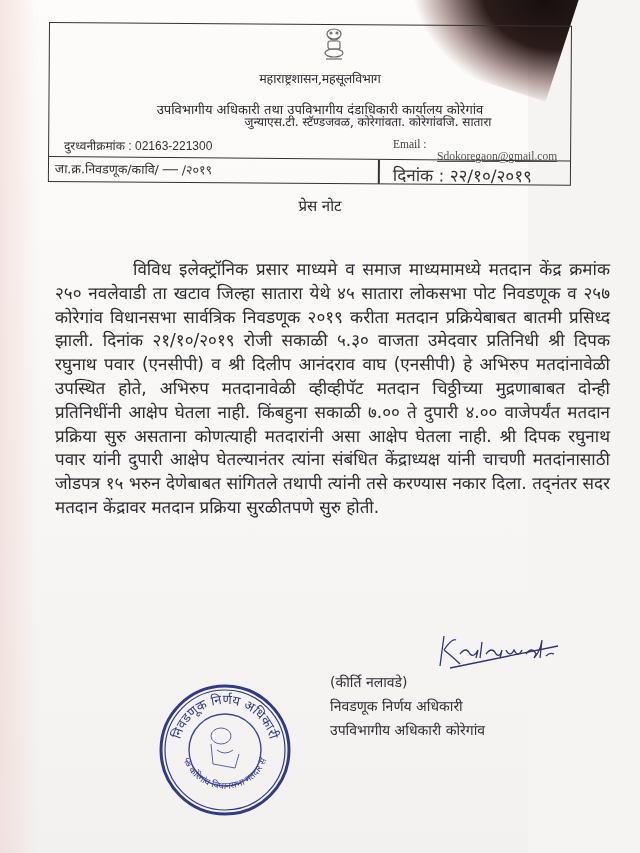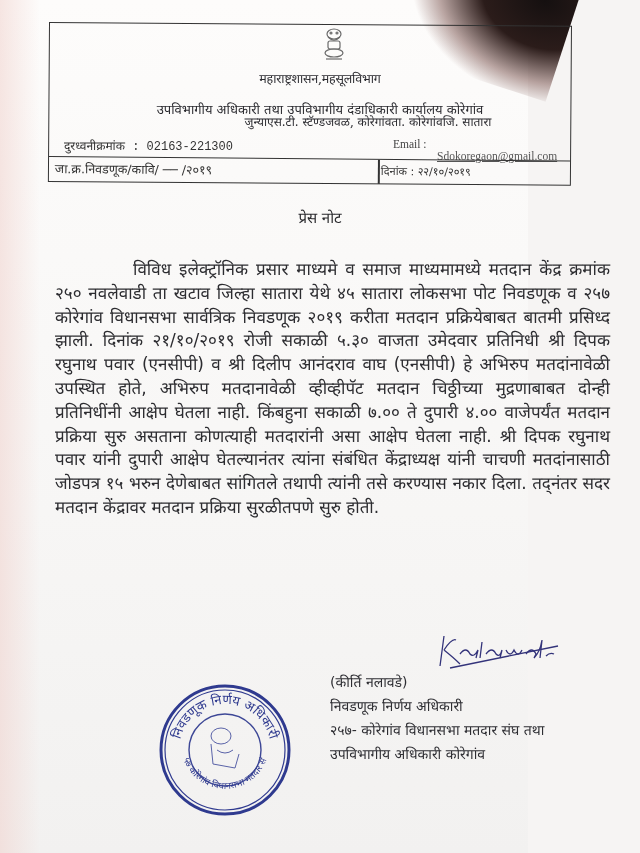--- a/index.html
+++ b/index.html
@@ -33,37 +33,37 @@
   }
   .hdr-line {
     position:absolute; left:0; width:640px; text-align:center; white-space:nowrap;
     font-family:"DejaVu Serif", serif; color:#2b2b30;
   }
   .hdr1 { top:70px; font-size:12.5px; letter-spacing:-0.2px; }
   .hdr2 { top:100px; font-size:13px; }
   .hdr3 { top:113px; font-size:12px;margin-left:48px; }
   .phone {
     position:absolute; left:64px; top:137px; font-size:12px;
-    font-family:Liberation Mono, monospace; color:#333;
+    font-family:Liberation Sans, sans-serif; color:#333;
   }
   .email {
     position:absolute; left:393px; top:138px; font-size:11.5px;
     font-family:"Liberation Serif", serif; color:#444;
   }
   .email-val { text-decoration:underline; color:#555;margin-left:44px; }
   .ref-row {
     position:absolute; left:49px; top:156px; width:521px; height:24px;
     border-top:1.5px solid #333;
     transform:rotate(0.5deg); transform-origin:left top;
   }
   .ref-divider { position:absolute; left:329px; top:0; width:1.5px; height:24px; background:#333; }
   .ref-no { position:absolute; left:6px; top:3px; font-size:12.5px; color:#333; }
-  .ref-date { position:absolute; left:332px; top:3px; font-size:11px; color:#333; }
+  .ref-date { position:absolute; left:344px; top:3px; font-size:17px; color:#333; }
   .title {
-    position:absolute; left:0; width:640px; top:207px; text-align:center;
+    position:absolute; left:0; width:640px; top:195px; text-align:center;
     font-size:15px; color:#2a2a2e;
   }
   .body-text {
     position:absolute; left:55px; top:258px; width:555px;
     font-size:17px; line-height:23.8px; text-align:justify; color:#2c2c30;
   }
   .body-text p { margin:0; text-indent:78px; }
   .sign-block {
     position:absolute; left:330px; top:648px; width:300px; 
     font-size:14px; line-height:24px; color:#2e2e33;
@@ -124,21 +124,20 @@
       <path d="M10 38 L14 8 M14 22 Q22 10 26 12 M14 22 Q24 30 30 36"></path>
       <path d="M30 26 Q36 18 40 26 Q44 30 48 22 L46 30 M52 14 L50 30 M56 26 Q62 18 66 26 Q70 30 72 22 L70 30 M76 22 Q80 30 84 22 Q88 30 92 22 M96 26 Q102 18 106 26 L104 30 Q110 24 112 12 L110 30 M116 28 Q120 24 124 26"></path>
       <path d="M20 40 Q70 30 128 18"></path>
     </g>
   </svg>
 
   <div class="sign-block">
     <div style="height:22px;"></div>
     <div>(कीर्ति नलावडे)</div>
     <div>निवडणूक निर्णय अधिकारी</div>
-    <div>२५७- कोरेगांव विधानसभा मतदार संघ तथा</div>
     <div>उपविभागीय अधिकारी कोरेगांव</div>
   </div>
 
   <svg class="seal" viewBox="0 0 140 140">
     <defs>
       <path id="sealTop" d="M24 70 A46 46 0 0 1 116 70"></path>
       <path id="sealBot" d="M28 78 A44 44 0 0 0 112 78"></path>
     </defs>
     <circle cx="70" cy="70" r="64" fill="none" stroke="#2f3a8f" stroke-width="3"></circle>
     <circle cx="70" cy="70" r="60" fill="none" stroke="#2f3a8f" stroke-width="1.2"></circle>

